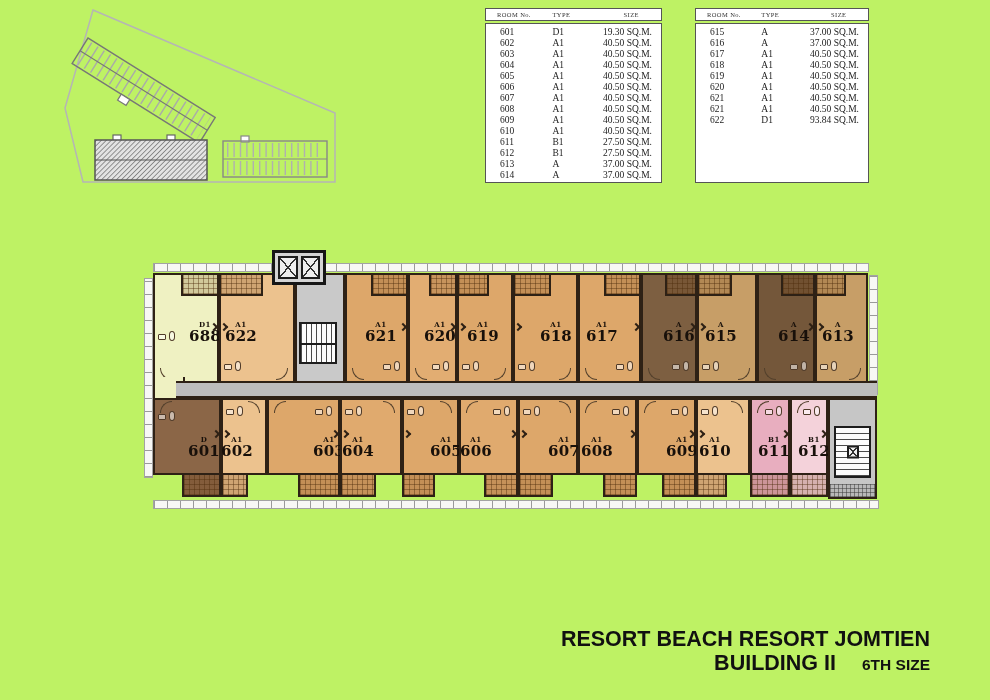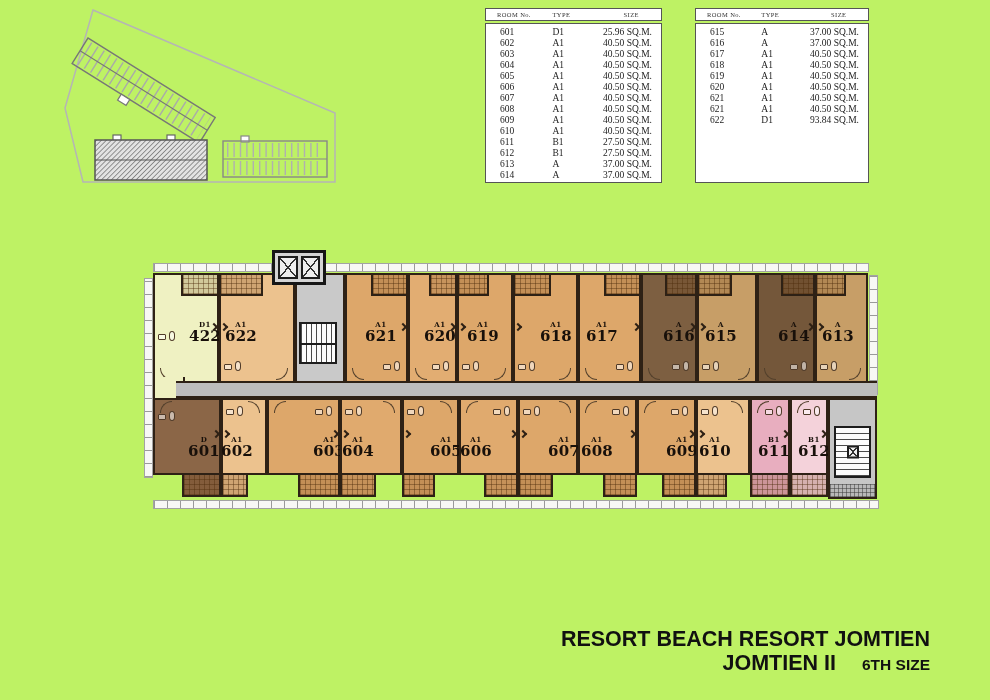--- a/index.html
+++ b/index.html
@@ -125,21 +125,21 @@
   <div class="room-table" style="left:485px;top:8px;width:177px;">
     <div class="thead">
         <span>ROOM No.</span>
         <span>TYPE</span>
         <span>SIZE</span>
       </div>
     <div class="tbody">
         <div class="trow">
           <span>601</span>
           <span>D1</span>
-          <span>25.96 SQ.M.</span>
+          <span>19.30 SQ.M.</span>
         </div>
         <div class="trow">
           <span>602</span>
           <span>A1</span>
           <span>40.50 SQ.M.</span>
         </div>
         <div class="trow">
           <span>603</span>
           <span>A1</span>
           <span>40.50 SQ.M.</span>
@@ -260,21 +260,21 @@
     <div class="rail-h" style="left:5px;top:20px;width:716px;"></div>
     <div class="rail-h" style="left:5px;top:257px;width:726px;"></div>
     <div class="rail-v" style="left:-4px;top:35px;height:200px;"></div>
     <div class="rail-v" style="left:721px;top:32px;height:120px;"></div>
 
     <div id="rooms-layer">
         <div class="room top" style="left: 5px; top: 30px; width: 66px; height: 110px; background: rgb(239, 241, 194);">
           <div class="balcony" style="background-color: rgb(239, 241, 194); width: 38px; right: -2px;"></div>
           <div class="rlabel" style="left: 50px; top: 46px;">
             <div class="rtype">D1</div>
-            <div class="rnum">422</div>
+            <div class="rnum">688</div>
           </div>
           <div class="fixt" style="left: 3px; top: 55px;">
             <i class="f1"></i>
             <i class="f2"></i>
           </div>
           <div class="arc" style="bottom: 1px; left: 5px;"></div>
           <div class="notch" style="top: 46%; right: 0px;"></div>
         </div>
         <div class="room top" style="left: 71px; top: 30px; width: 76px; height: 110px; background: rgb(236, 194, 142);">
           <div class="balcony" style="background-color: rgb(236, 194, 142); width: 44px; left: -2px;"></div>
@@ -576,17 +576,17 @@
       <div id="right-stairs">
         <div class="x-box"></div>
       </div>
       <div class="gray-hatch"></div>
     </div>
   </div>
 
   <div id="titleblock">
     <div id="title-line1">RESORT BEACH RESORT JOMTIEN</div>
     <div id="title-line2">
-      <span>JOMTIEN II</span><span id="title-floor">6TH SIZE</span>
+      <span>BUILDING II</span><span id="title-floor">6TH SIZE</span>
     </div>
   </div>
 
 </div>
 
 </body></html>

